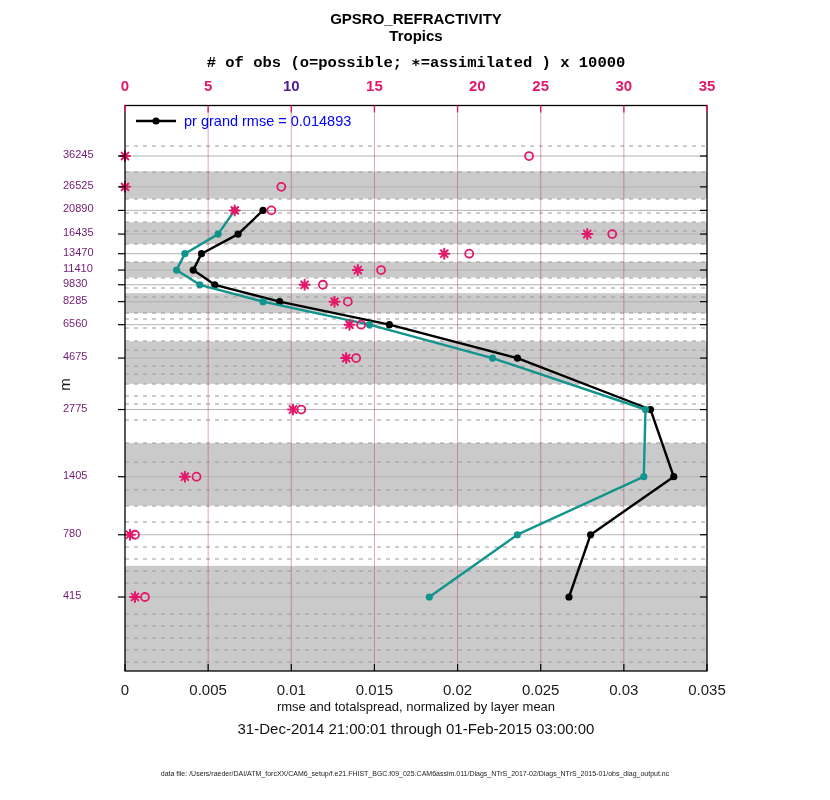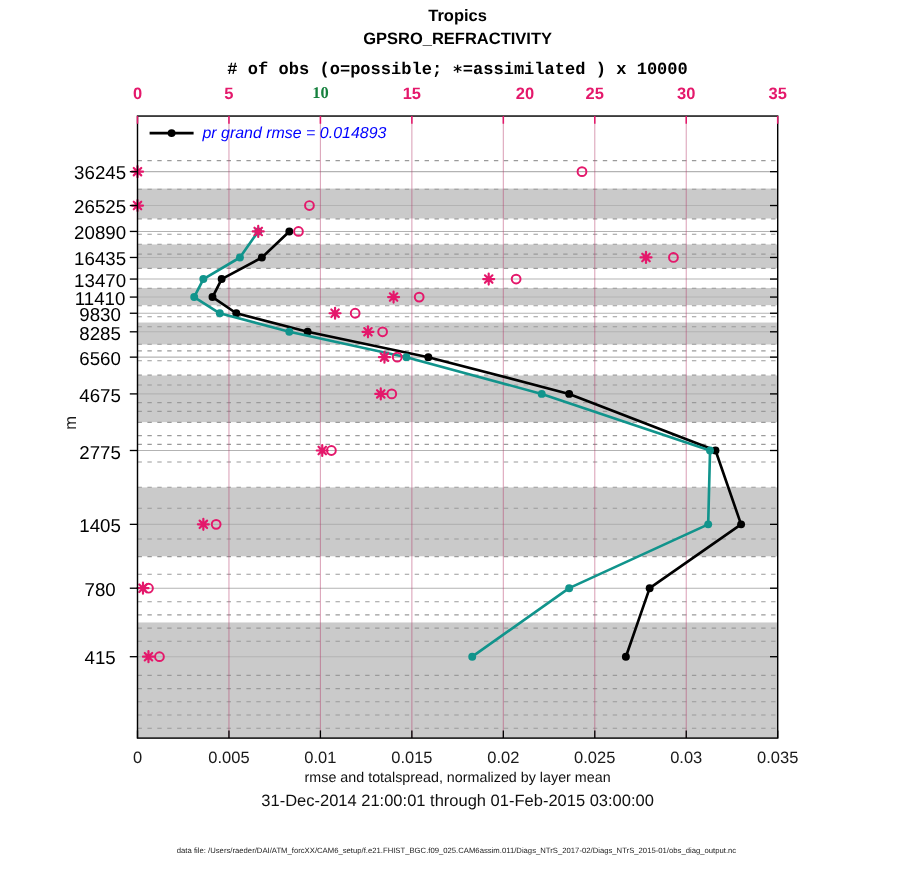--- a/index.html
+++ b/index.html
@@ -8,36 +8,36 @@
   .abs{position:absolute;}
   #title-block{left:125px;top:6px;width:582px;text-align:center;color:#000;}
   #title-line1{font-size:15px;font-weight:bold;}
   #title-line2{font-size:15px;font-weight:bold;margin-top:4px;}
   #top-axis-label{left:125px;top:53px;width:582px;text-align:center;
                   font-size:15.5px;font-weight:bold;font-family:Liberation Mono, monospace;}
   .top-tick-label{width:56px;margin-left:-28px;text-align:center;top:77px;
                   font-size:15px;font-weight:bold;}
   .bottom-tick-label{width:70px;margin-left:-35px;text-align:center;top:681px;
                   font-size:15px;color:#1a1a1a;}
-  .y-tick-label{width:56px;text-align:center;font-size:17px;color:#000000;}
+  .y-tick-label{width:56px;text-align:left;font-size:11px;color:#701a75;}
   #y-axis-label{left:58px;top:376px;font-size:15px;color:#1a1a1a;
                 transform:rotate(-90deg);transform-origin:center;}
-  #legend{left:134px;top:112px;font-style:italic;}
+  #legend{left:134px;top:112px;}
   .legend-row{display:flex;align-items:center;height:18px;}
   .legend-text{font-size:14.5px;margin-left:6px;}
   #bottom-caption1{left:125px;top:699px;width:582px;text-align:center;font-size:13px;color:#111;}
   #bottom-caption2{left:125px;top:720px;width:582px;text-align:center;font-size:15px;color:#111;}
   #footnote{left:0;top:770px;width:830px;text-align:center;font-size:7px;color:#222;}
 </style>
 </head>
 <body>
 
 <div class="abs" id="title-block">
+  <div id="title-line2">GPSRO_REFRACTIVITY</div>
   <div id="title-line1">Tropics</div>
-  <div id="title-line2">GPSRO_REFRACTIVITY</div>
 </div>
 
 <div class="abs" id="top-axis-label"># of obs (o=possible; ∗=assimilated ) x 10000</div>
 
 <svg class="abs" id="plot-svg" width="830" height="800" style="left:0;top:0">
     <rect x="125" y="171.4436620317768" width="582" height="27.18008695039032" fill="#cacaca"></rect>
     <rect x="125" y="222.23479282428127" width="582" height="21.644475313737956" fill="#cacaca"></rect>
     <rect x="125" y="261.8794214365198" width="582" height="15.538940088242498" fill="#cacaca"></rect>
     <rect x="125" y="293.20479212373516" width="582" height="19.949773240672982" fill="#cacaca"></rect>
     <rect x="125" y="341.3797013137669" width="582" height="42.43702769454467" fill="#cacaca"></rect>
@@ -196,21 +196,21 @@
     <line x1="707" y1="476.68777329409073" x2="700" y2="476.68777329409073" stroke="#000" stroke-width="1.2"></line>
     <line x1="125" y1="534.7442119303744" x2="118" y2="534.7442119303744" stroke="#000" stroke-width="1.2"></line>
     <line x1="707" y1="534.7442119303744" x2="700" y2="534.7442119303744" stroke="#000" stroke-width="1.2"></line>
     <line x1="125" y1="596.9950022501789" x2="118" y2="596.9950022501789" stroke="#000" stroke-width="1.2"></line>
     <line x1="707" y1="596.9950022501789" x2="700" y2="596.9950022501789" stroke="#000" stroke-width="1.2"></line>
   </svg>
 
 <div class="abs" id="top-ticks">
     <div class="abs top-tick-label" style="left: 125px; color: rgb(228, 24, 107);">0</div>
     <div class="abs top-tick-label" style="left: 208.143px; color: rgb(228, 24, 107);">5</div>
-    <div class="abs top-tick-label" style="left: 291.286px; color: #15803d; font-family: Liberation Serif, serif;">10</div>
+    <div class="abs top-tick-label" style="left: 291.286px; color: #4c1d95;">10</div>
     <div class="abs top-tick-label" style="left: 374.429px; color: rgb(228, 24, 107);">15</div>
     <div class="abs top-tick-label" style="left: 457.571px; color: rgb(228, 24, 107); text-align: right;">20</div>
     <div class="abs top-tick-label" style="left: 540.714px; color: rgb(228, 24, 107);">25</div>
     <div class="abs top-tick-label" style="left: 623.857px; color: rgb(228, 24, 107);">30</div>
     <div class="abs top-tick-label" style="left: 707px; color: rgb(228, 24, 107);">35</div>
   </div>
 <div class="abs" id="bottom-ticks">
     <div class="abs bottom-tick-label" style="left: 125px;">0</div>
     <div class="abs bottom-tick-label" style="left: 208.143px;">0.005</div>
     <div class="abs bottom-tick-label" style="left: 291.286px;">0.01</div>

